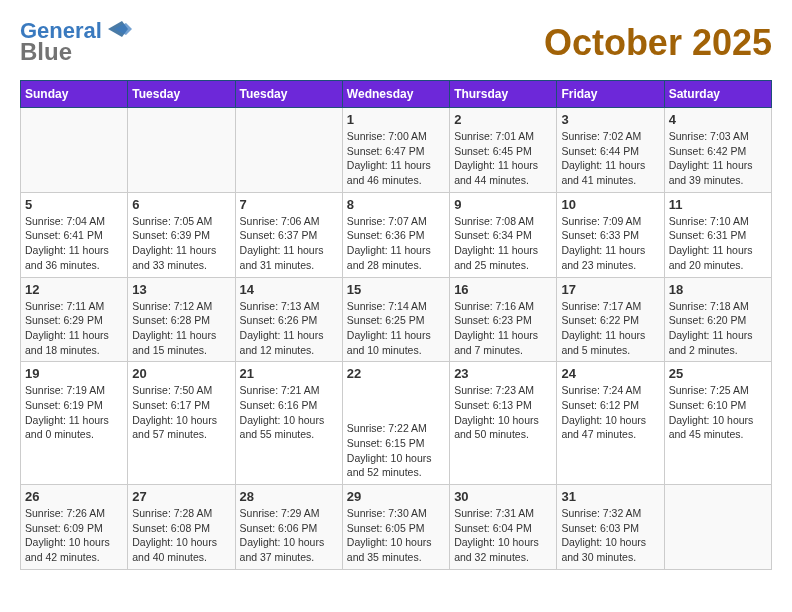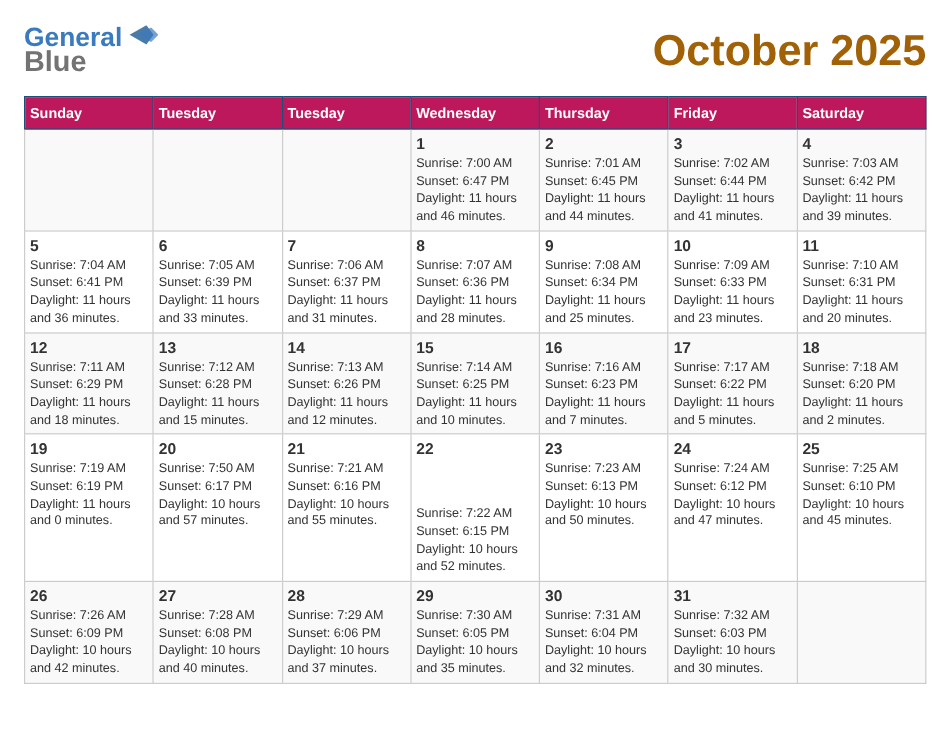--- a/index.html
+++ b/index.html
@@ -6,21 +6,21 @@
     body {
       font-family: Arial, sans-serif;
       background: #fff;
       width: 792px;
       min-height: 612px;
       padding: 20px;
     }
     .header {
       display: flex;
       justify-content: space-between;
-      align-items: center;
+      align-items: flex-end;
       margin-bottom: 16px;
     }
     .logo {
       display: flex;
       flex-direction: column;
       align-items: flex-start;
     }
     .logo-text {
       font-size: 22px;
       font-weight: bold;
@@ -42,21 +42,21 @@
       font-size: 16px;
       font-weight: normal;
       color: #333;
     }
     table {
       width: 100%;
       border-collapse: collapse;
       font-size: 11px;
     }
     thead tr th {
-      background-color: #be185d;
+      background-color: #6d28d9;
       color: #fff;
       padding: 6px 4px;
       text-align: left;
       font-size: 12px;
       font-weight: bold;
       border: 1px solid #1e4f78;
     }
     tbody tr td {
       border: 1px solid #ccc;
       vertical-align: top;

